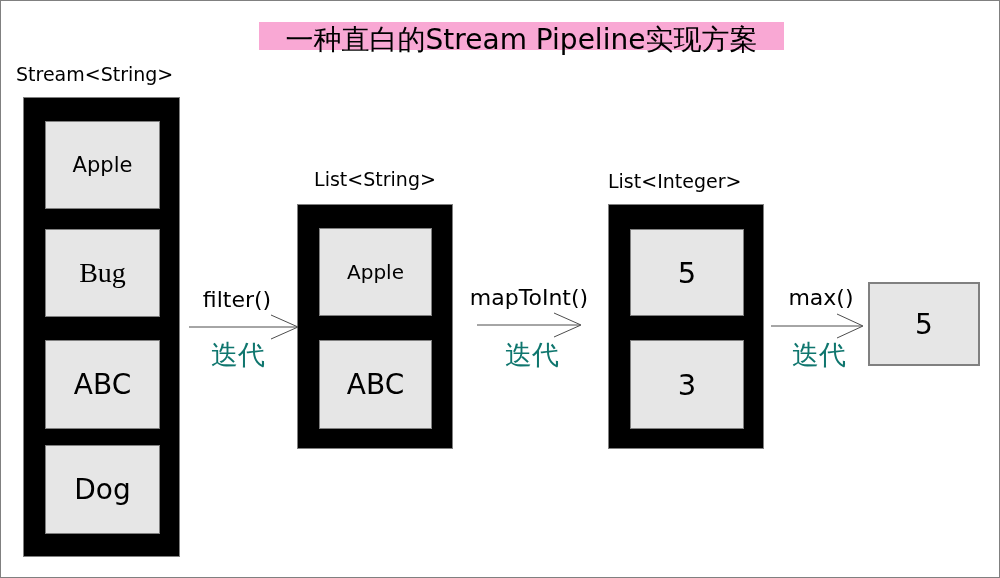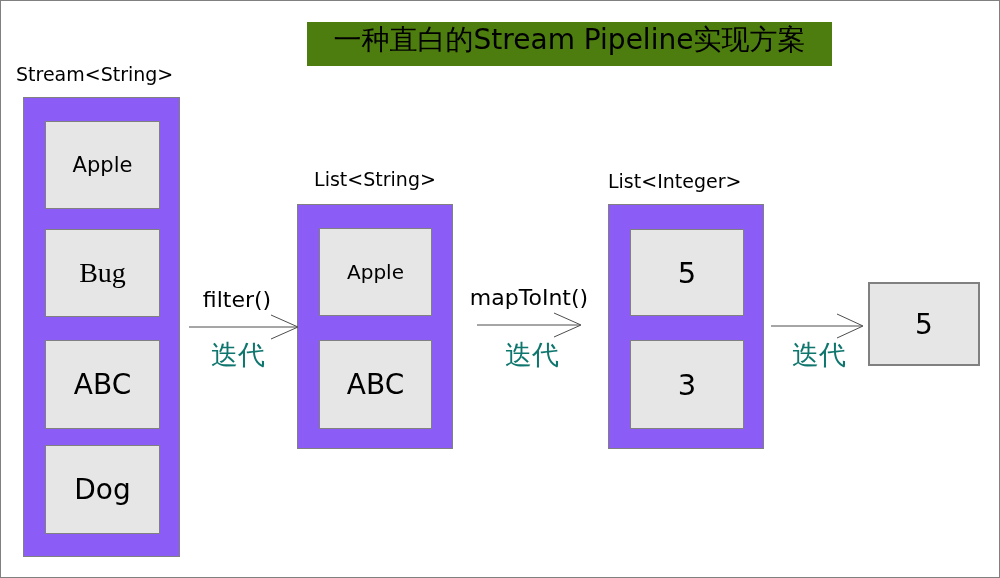--- a/index.html
+++ b/index.html
@@ -12,41 +12,40 @@
     position: relative;
     width: 1000px;
     height: 578px;
     background: #ffffff;
     border: 1px solid #808080;
     overflow: hidden;
   }
   .title {
     position: absolute;
     left: 258px; top: 21px;
-    width: 525px; height: 44px;
-    background: #4d7c0f;
+    width: 525px; height: 28px;
+    background: #f9a8d4;
     font-size: 28px;
     line-height: 36px;
     text-align: center;
     white-space: nowrap;
-    margin-left: 48px;
   }
   .col-label {
     position: absolute;
     font-size: 19px;
     line-height: 23px;
     white-space: nowrap;
   }
   .lbl-stream { left: 15px; top: 62px; text-align: left; }
   .lbl-list-string { left: 296px; top: 167px; width: 156px; text-align: center; }
   .lbl-list-integer { left: 607px; top: 153px; width: 156px; text-align: left; margin-top: 16px; }
   .lbl-int { left: 867px; top: 248px; width: 112px; text-align: center; font-size: 17px; }
   .container {
     position: absolute;
-    background: #8b5cf6;
+    background: #000000;
     border: 1px solid #808080;
     text-align: right;
   }
   .c-stream { left: 22px; top: 96px; width: 157px; height: 460px; }
   .c-list-string { left: 296px; top: 203px; width: 156px; height: 245px; }
   .c-list-integer { left: 607px; top: 203px; width: 156px; height: 245px; }
   .box {
     position: absolute;
     background: #e6e6e6;
     border: 1px solid #808080;
@@ -131,20 +130,21 @@
 
   <div class="op-label op-maptoint">mapToInt()</div>
   <div class="iterate-label it-2">迭代</div>
 
   <div class="col-label lbl-list-integer">List&lt;Integer&gt;</div>
   <div class="container c-list-integer">
     <div class="box b-i0">5</div>
     <div class="box b-i1">3</div>
   </div>
 
+  <div class="op-label op-max">max()</div>
   <div class="iterate-label it-3">迭代</div>
 
   <div class="int-box">5</div>
 
   <svg class="arrows-svg" viewBox="0 0 1000 578" xmlns="http://www.w3.org/2000/svg">
     <g>
       <line x1="188" y1="326" x2="296" y2="326"></line>
       <polyline points="270,314 297,326 270,338"></polyline>
     </g>
     <g>

